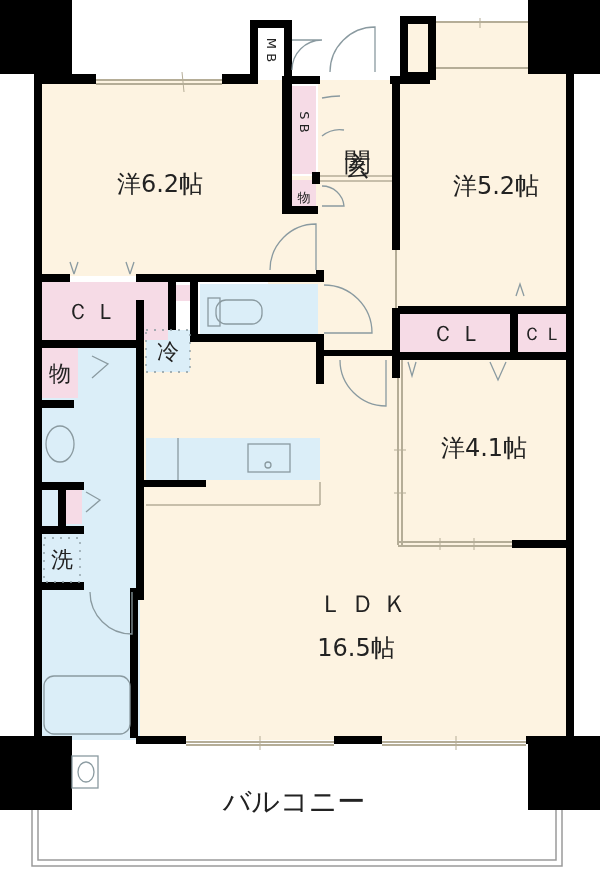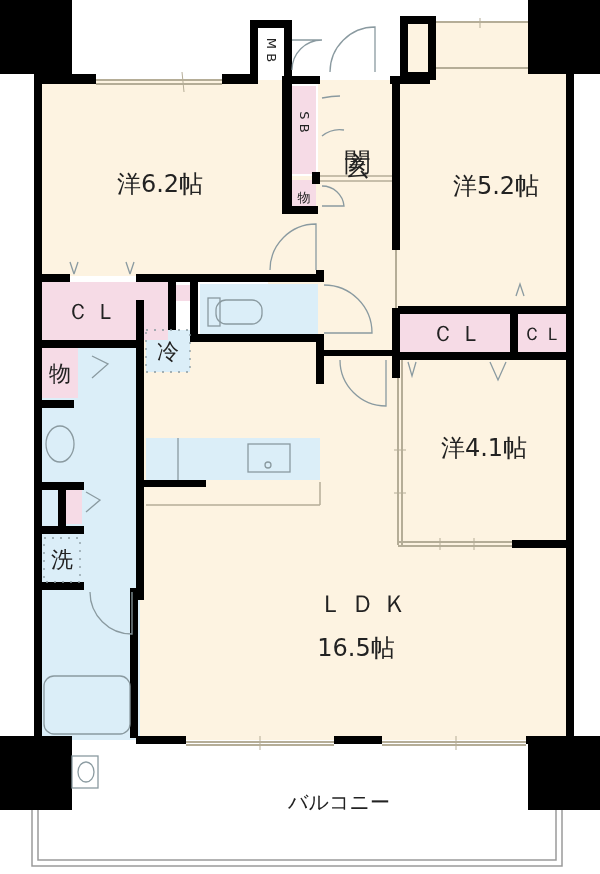--- a/index.html
+++ b/index.html
@@ -154,21 +154,21 @@
     <path d="M516 296 L520 284 L524 296"></path>
   </g>
 </svg>
 
 <div class="lbl big" style="left:160px;top:184px;">洋6.2帖</div>
 <div class="lbl big" style="left:496px;top:186px;">洋5.2帖</div>
 <div class="lbl big" style="left:484px;top:448px;">洋4.1帖</div>
 <div class="lbl big" style="left:367px;top:604px;letter-spacing:8px;">ＬＤＫ</div>
 <div class="lbl big" style="left:356px;top:648px;">16.5帖</div>
 <div class="lbl vert" style="left:358px;top:130px;font-size:26px;">玄関</div>
-<div class="lbl" style="left:294px;top:802px;font-size:20px;margin-left:45px;">バルコニー</div>
+<div class="lbl" style="left:294px;top:802px;font-size:28px;">バルコニー</div>
 
 <div class="lbl vert" style="left:271px;top:50px;font-size:13px;">M B</div>
 <div class="lbl vert" style="left:304px;top:122px;font-size:13px;">S B</div>
 <div class="lbl xs" style="left:304px;top:197px;">物</div>
 <div class="lbl mid" style="left:95px;top:312px;">ＣＬ</div>
 <div class="lbl mid" style="left:460px;top:334px;">ＣＬ</div>
 <div class="lbl" style="left:544px;top:334px;font-size:18px;letter-spacing:3px;">ＣＬ</div>
 <div class="lbl" style="left:60px;top:374px;font-size:22px;">物</div>
 
 <div class="lbl" style="left:168px;top:352px;font-size:22px;">冷</div>

